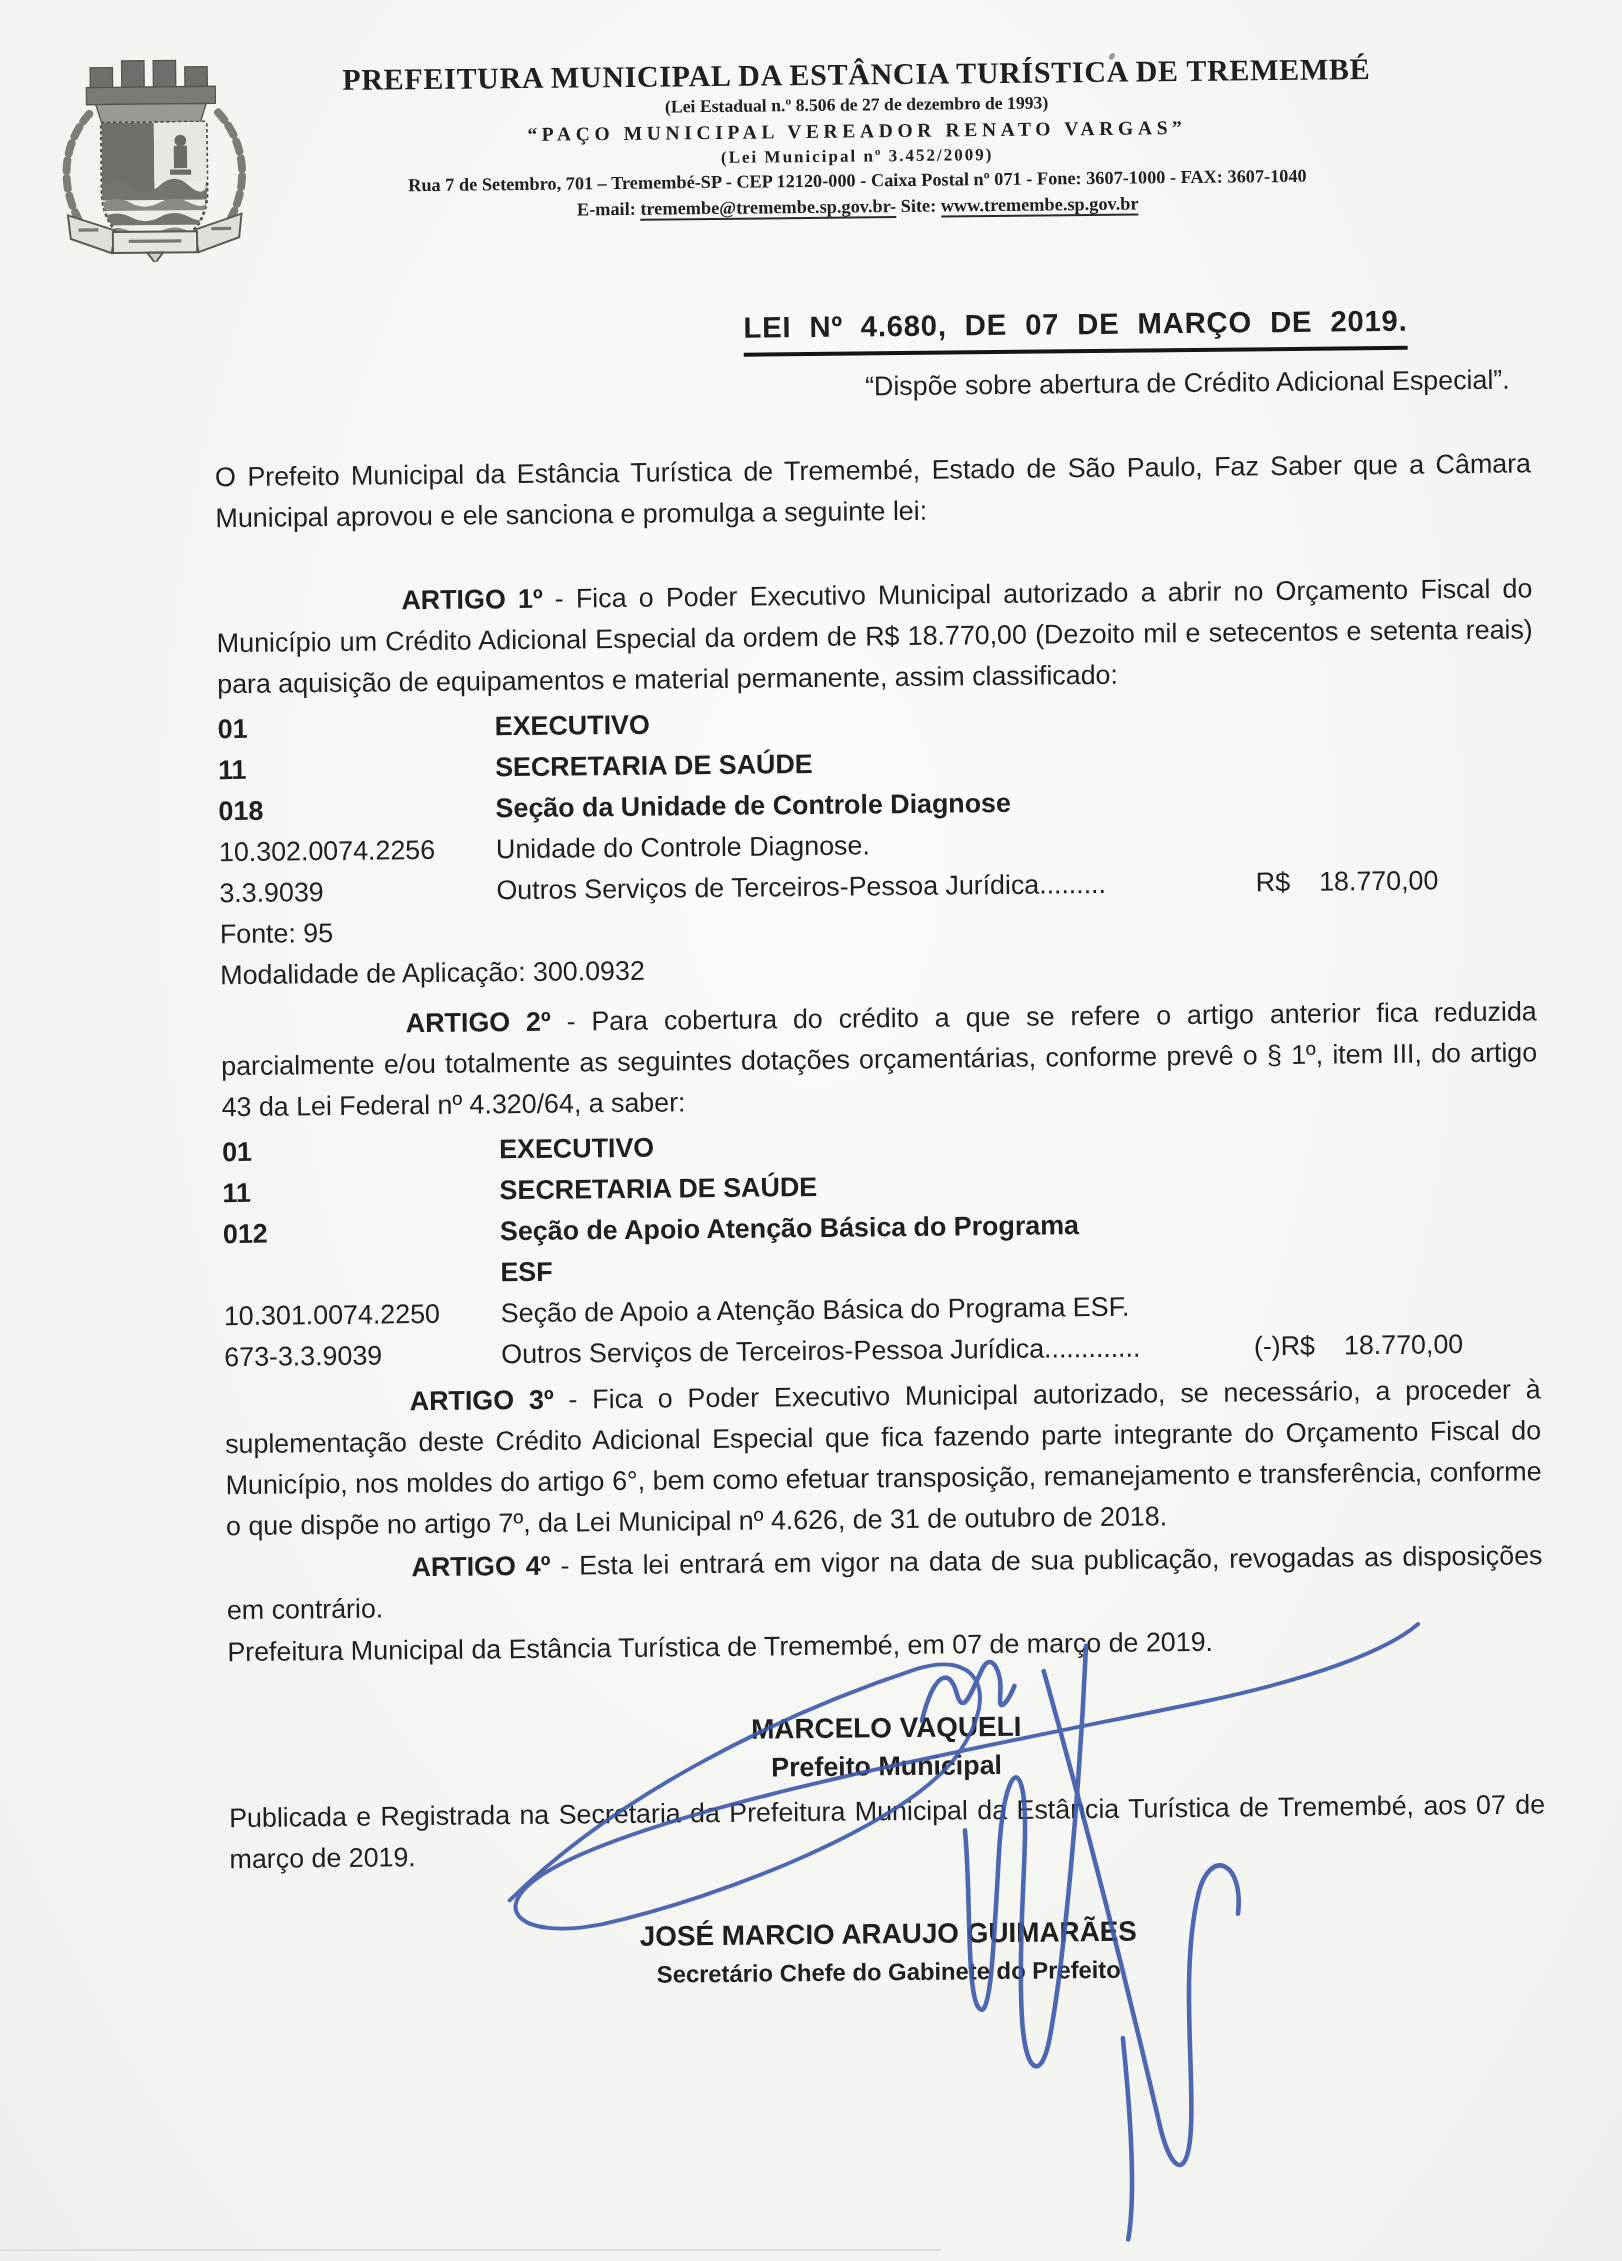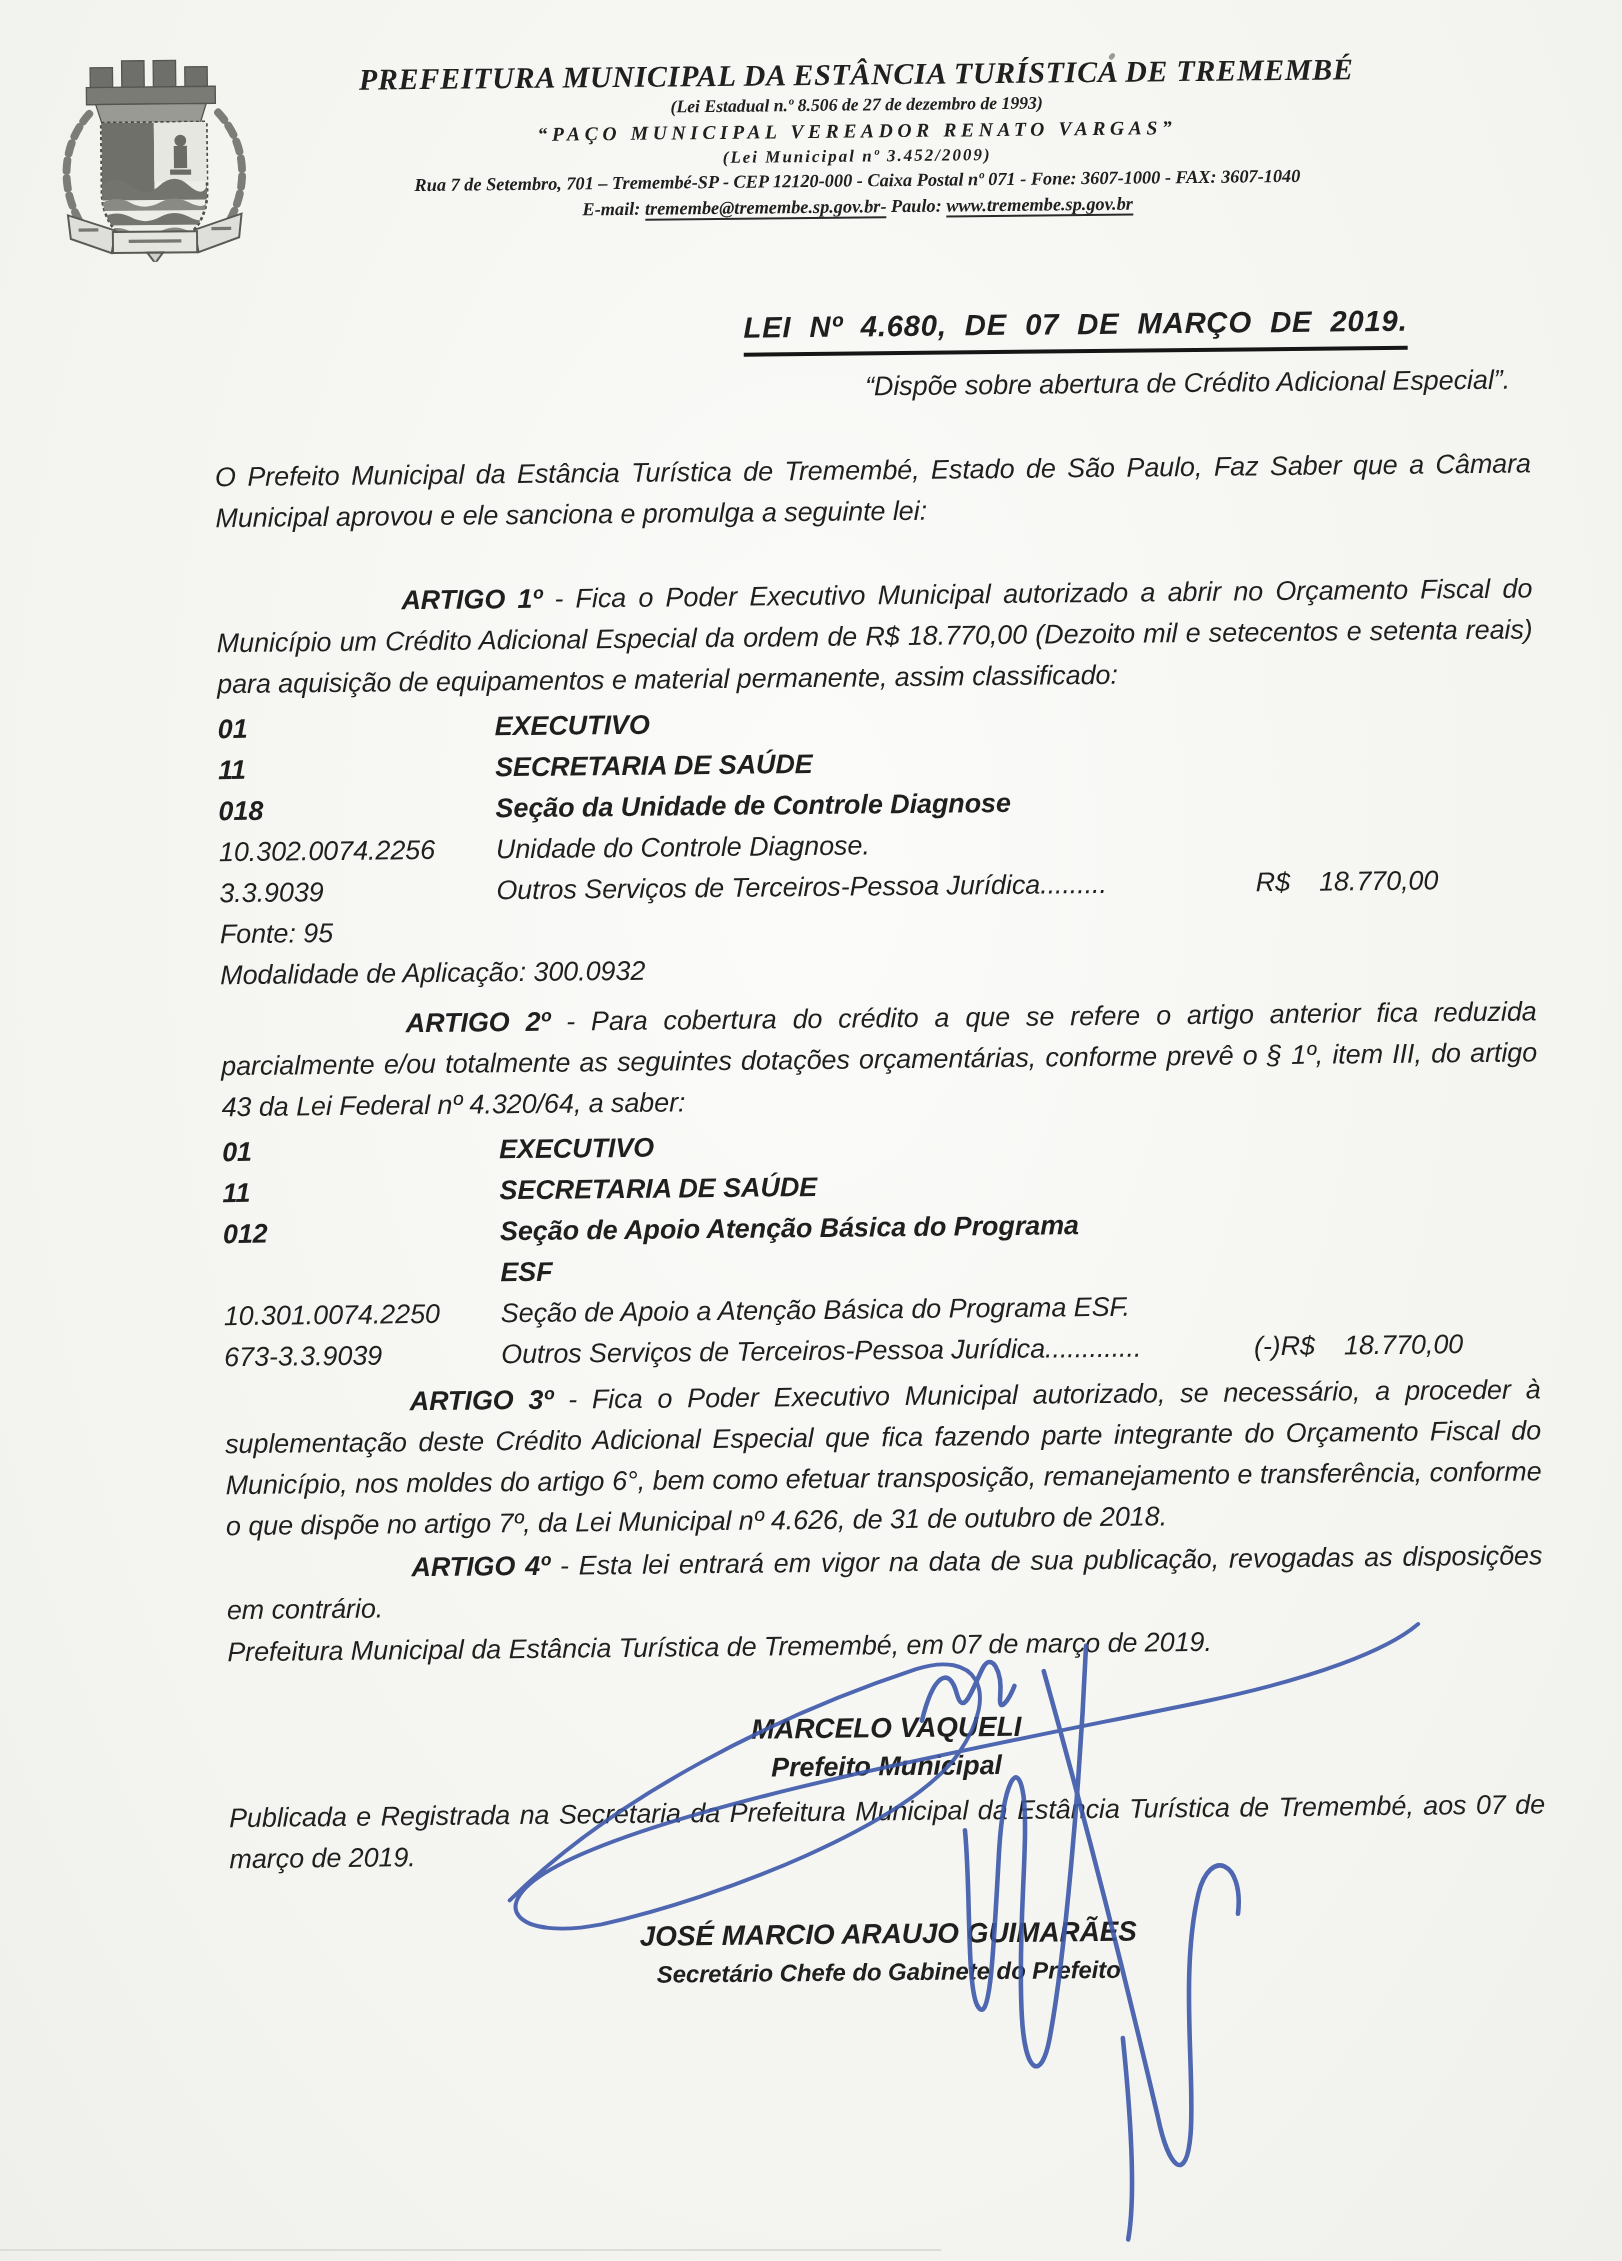--- a/index.html
+++ b/index.html
@@ -1,18 +1,18 @@
 <!DOCTYPE html>
 <html style="font-size:10.5px"><head>
 <meta charset="utf-8">
 <style>
   html,body{margin:0;padding:0;background:#e9e9e6;}
   .page{position:relative;width:1623px;height:2261px;background:#f6f6f3;overflow:hidden;
         background-image:radial-gradient(ellipse at 50% 38%, #fbfbf9 0%, #f5f5f2 55%, #efefec 100%);
-        font-family:"Liberation Sans", sans-serif;color:#1f1f1f;font-style:italic;}
+        font-family:"Liberation Sans", sans-serif;color:#1f1f1f;}
   .tilt{position:absolute;inset:0;transform:rotate(-0.6deg);transform-origin:811px 1047px;}
 
   
   .crest{position:absolute;left:58px;top:38px;width:211px;height:217px;}
   .hdr{position:absolute;left:281px;top:56px;width:1171px;text-align:center;
        font-family:"Liberation Serif", serif;font-weight:bold;color:#202020;}
   .hdr .org{font-size:30px;line-height:38px;letter-spacing:0.7px;}
   .hdr .l2{font-size:17.7px;line-height:23.6px;}
   .hdr .l3{font-size:19.6px;line-height:27.5px;letter-spacing:4.6px;}
   .hdr .l4{font-size:17px;line-height:23.6px;letter-spacing:2px;}
@@ -105,21 +105,21 @@
 
     <div class="hdr">
       <div class="org">PREFEITURA MUNICIPAL DA ESTÂNCIA TURÍSTICA DE TREMEMBÉ</div>
       <div class="l2">(Lei Estadual n.º 8.506 de 27 de dezembro de 1993)</div>
       <div class="l3">“PAÇO MUNICIPAL VEREADOR RENATO VARGAS”</div>
       <div class="l4">(Lei Municipal nº 3.452/2009)</div>
       <div class="l5">Rua 7 de Setembro, 701 – Tremembé-SP - CEP 12120-000 -  Caixa Postal nº 071 - Fone:  3607-1000 - FAX: 3607-1040</div>
       <div class="l6">
         <span>E-mail:</span>
         <a href="#">tremembe@tremembe.sp.gov.br-</a>
-        <span>Paulo:</span>
+        <span>Site:</span>
         <a href="#">www.tremembe.sp.gov.br</a>
       </div>
     </div>
 
     <div class="doc">
       <div><span class="law-title">LEI Nº 4.680, DE 07 DE MARÇO DE 2019.</span></div>
       <div class="epigraph">“Dispõe sobre abertura de Crédito Adicional Especial”.</div>
 
       <p class="preamble" style="margin:43px 0 0 0;">O Prefeito Municipal da Estância Turística de Tremembé, Estado de São Paulo, Faz Saber que a Câmara Municipal aprovou e ele sanciona e promulga a seguinte lei:</p>
 

